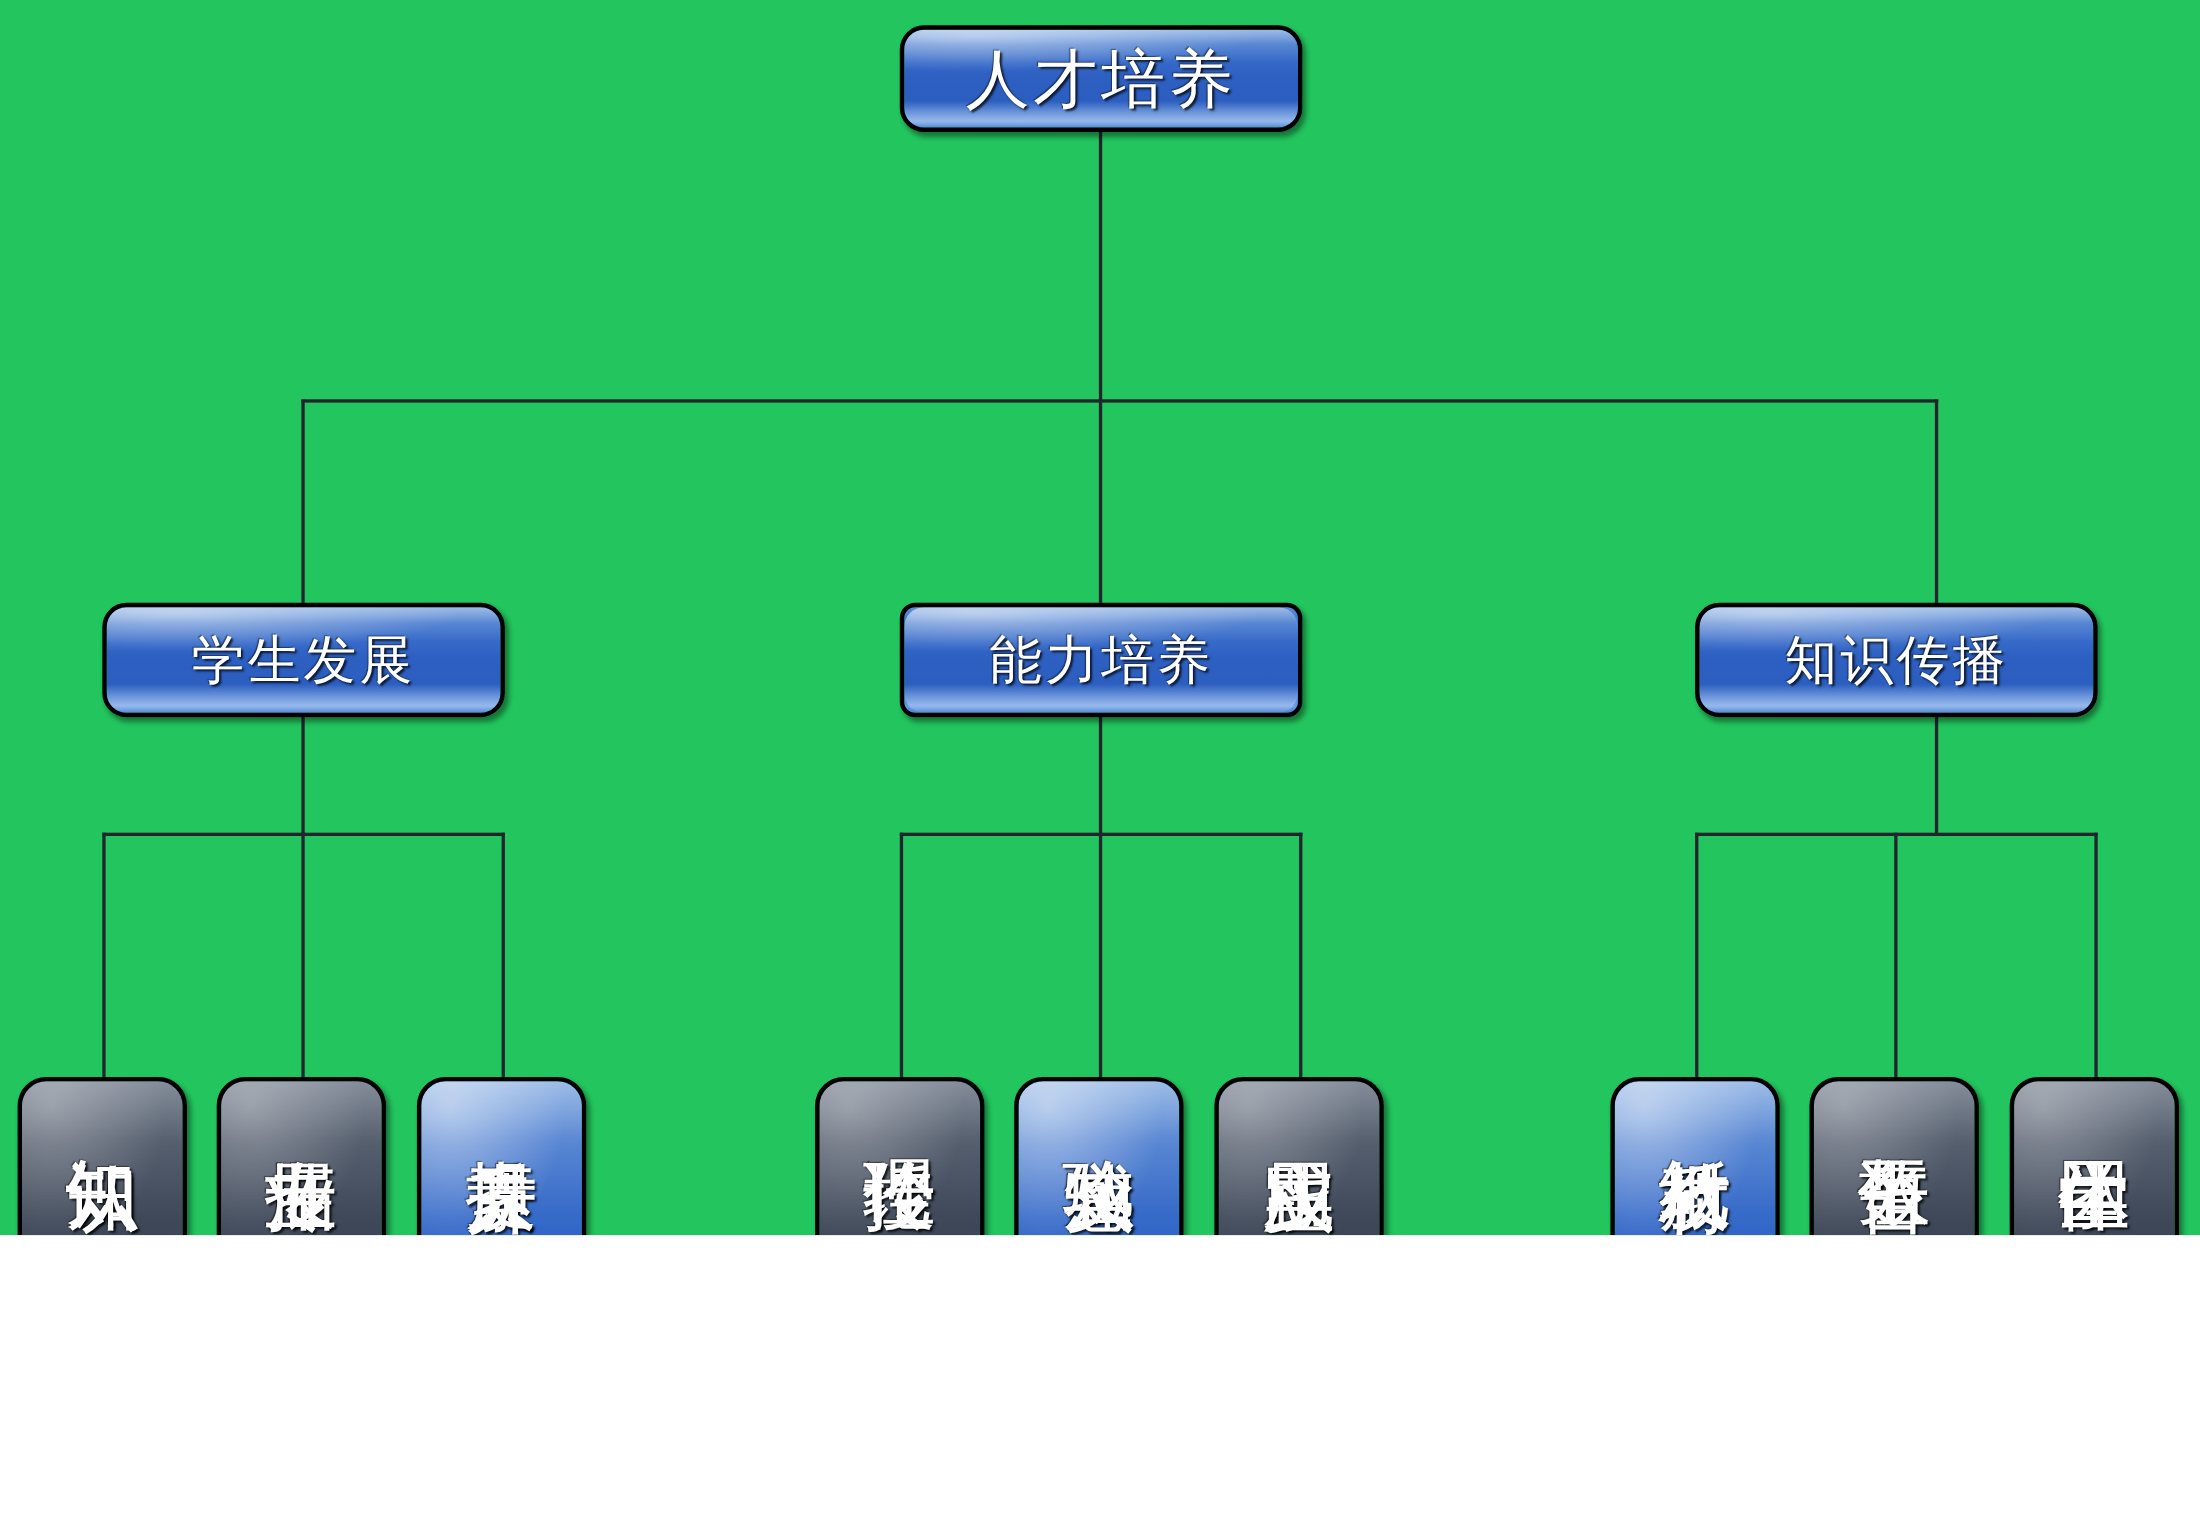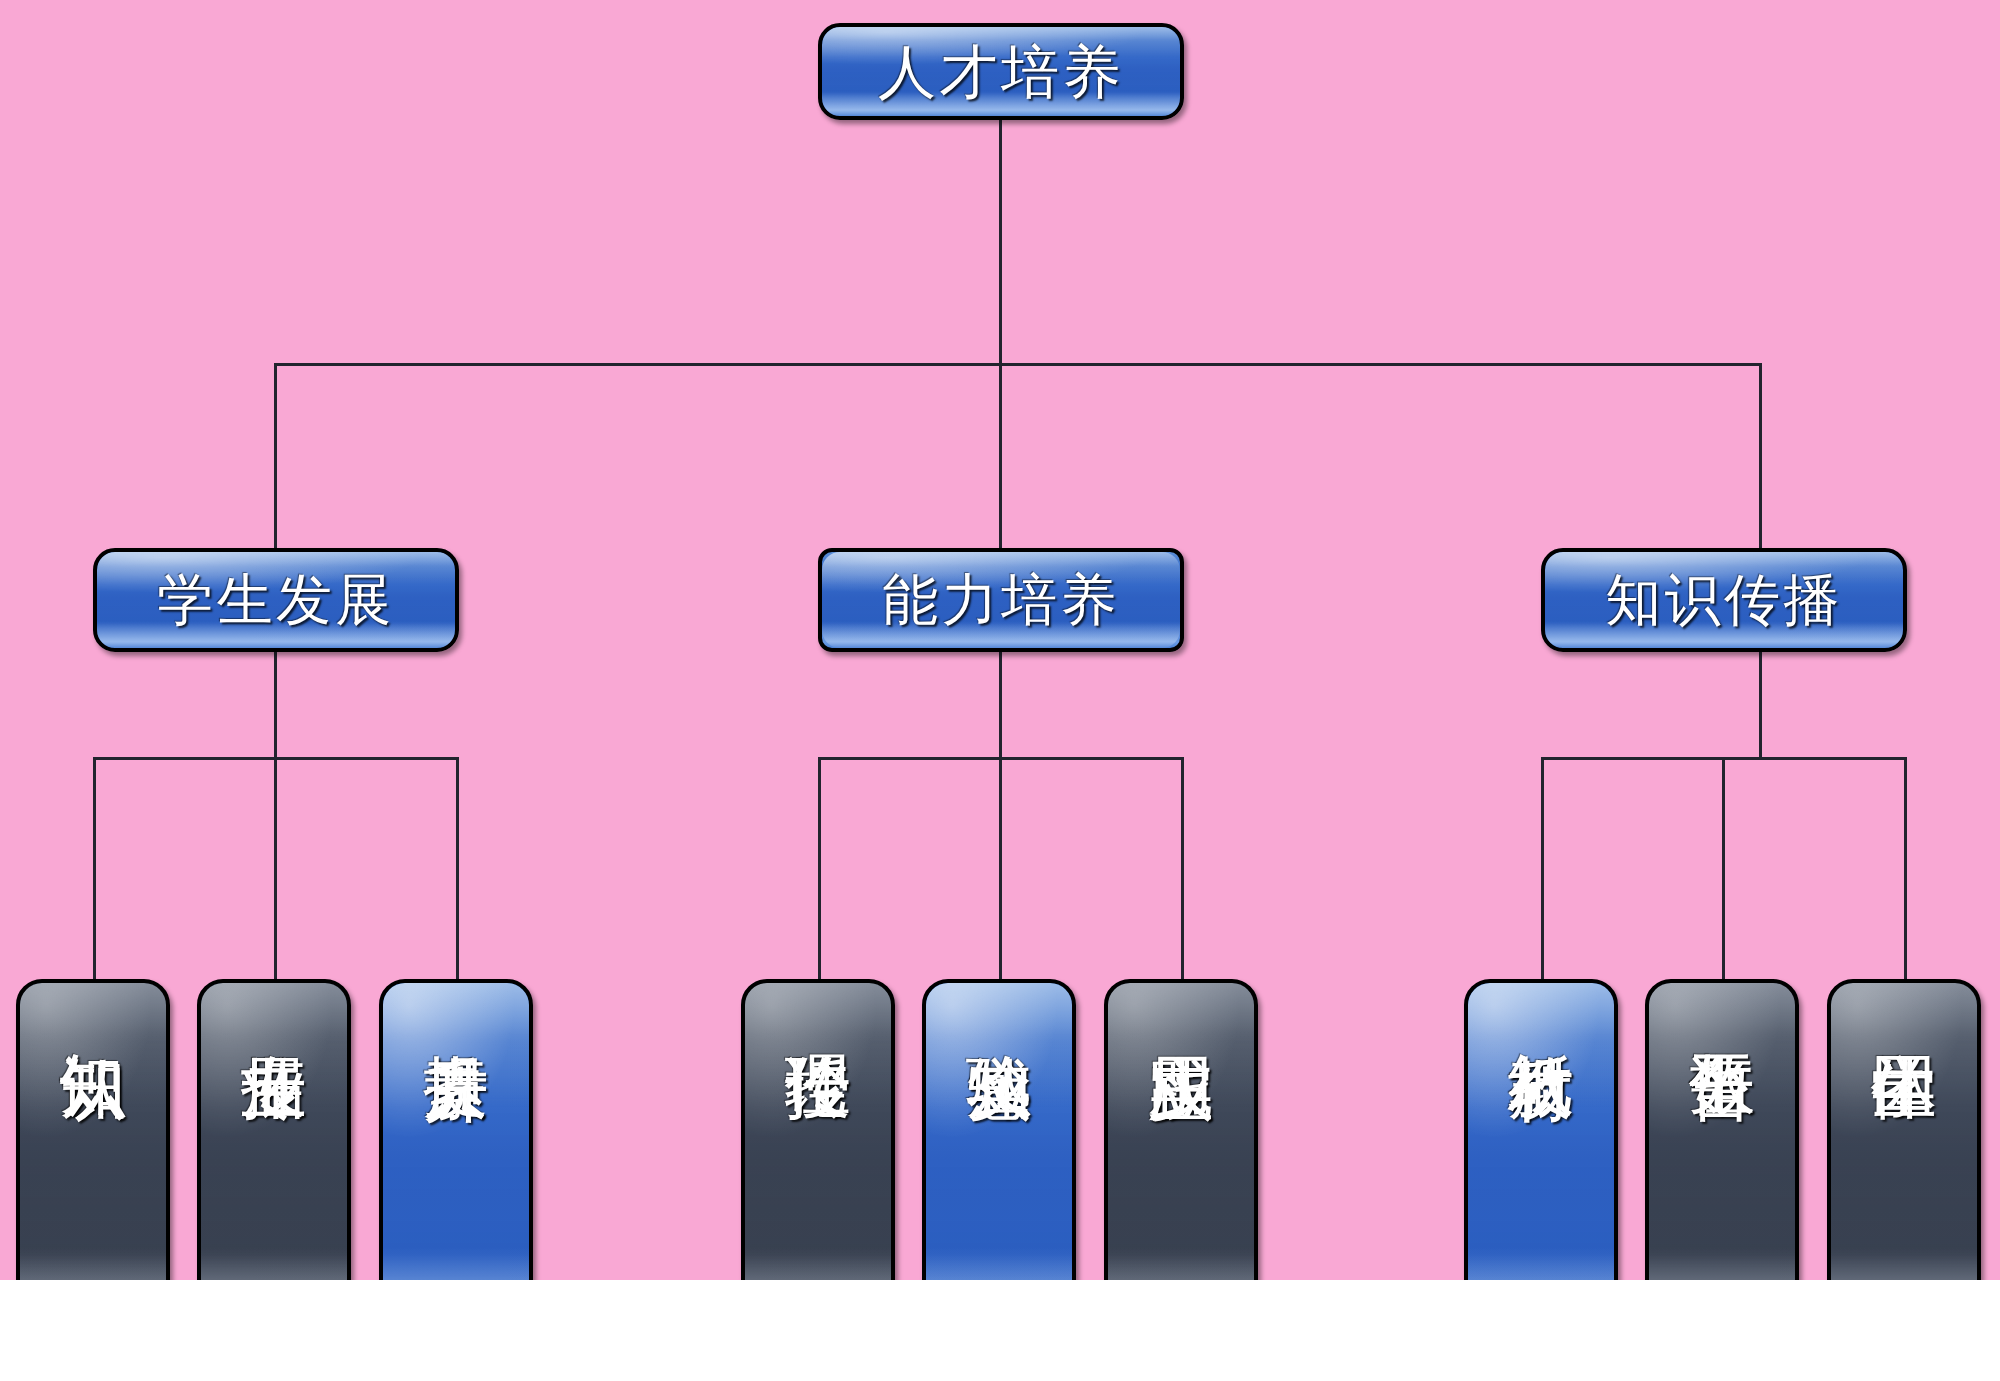--- a/index.html
+++ b/index.html
@@ -3,22 +3,22 @@
 <meta charset="utf-8">
 <style>
   html, body {
     margin: 0;
     padding: 0;
     background: #ffffff;
   }
   #canvas {
     position: relative;
     width: 2000px;
-    height: 1280px;
-    background: #f9a8d4;
+    height: 1123px;
+    background: #22c55e;
     overflow: hidden;
     font-family: "DejaVu Sans", "Liberation Sans", sans-serif;
   }
 
   
   .line {
     position: absolute;
     background: #22242e;
   }
   .line.v { width: 3px; }
@@ -98,21 +98,21 @@
         rgba(255,255,255,0.00) 34%,
         rgba(0,0,0,0.07) 72%,
         rgba(255,255,255,0.26) 93%,
         rgba(255,255,255,0.04) 100%),
       radial-gradient(120% 60% at 18% 6%, rgba(255,255,255,0.30), rgba(255,255,255,0) 60%);
   }
 
   
   .node.h-text .label {
     writing-mode: horizontal-tb;
-    font-size: 56px;
+    font-size: 48px;
     line-height: 1;
   }
   .node.root .label { font-size: 58px; }
 
   
   .node.v-text {
     border-radius: 26px;
     align-items: flex-start;
     padding-top: 18px;
   }

